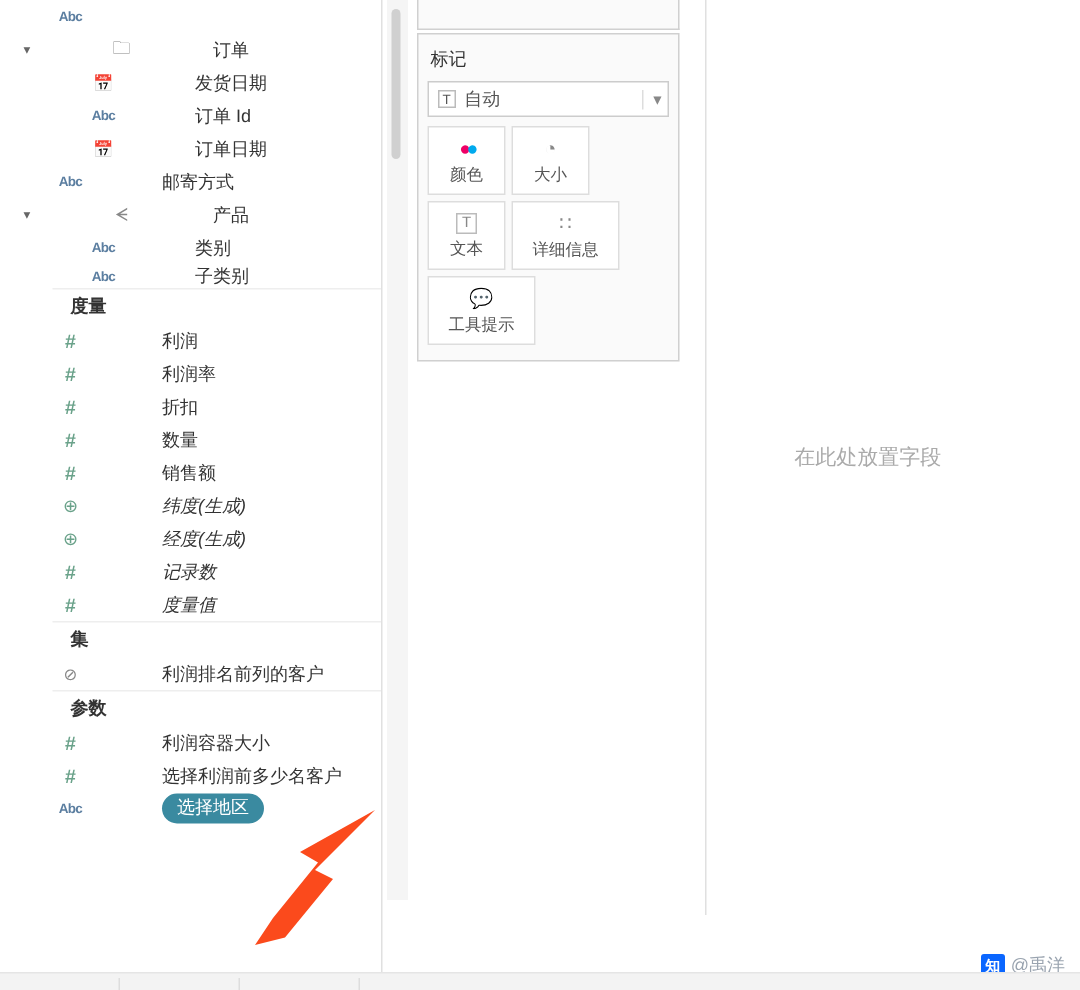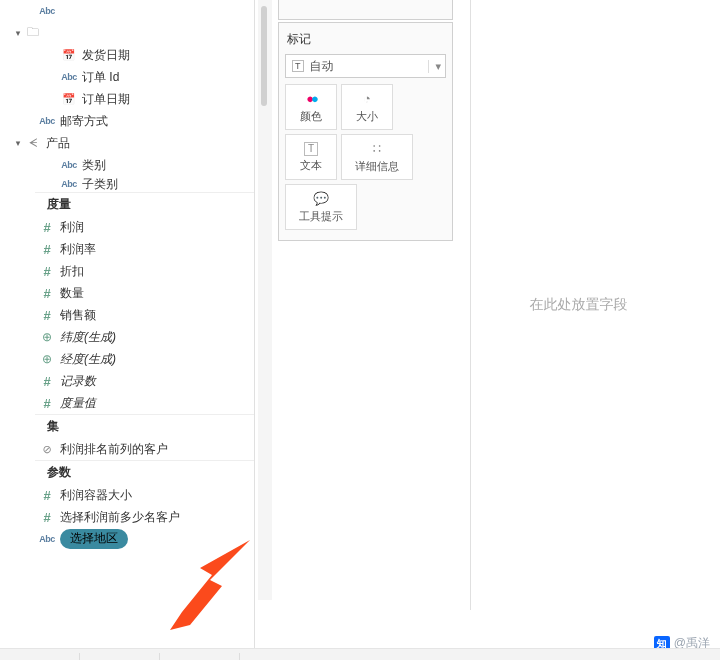--- a/index.html
+++ b/index.html
@@ -1,35 +1,35 @@
 <!DOCTYPE html>
 <html><head>
 <meta charset="utf-8">
 <style>
 * { box-sizing: border-box; margin: 0; padding: 0; font-family: "Microsoft YaHei", Arial, sans-serif; }
 body { width: 720px; height: 660px; background: #fff; overflow: hidden; position: relative; }
 
 .sidebar { position: absolute; left: 0; top: 0; width: 255px; height: 660px; background: #fff; border-right: 1px solid #e0e0e0; }
-.row { display: flex; align-items: center; height: 22px; font-size: 12px; color: #333; padding-right: 4px; cursor: default; }
+.row { display: flex; align-items: center; height: 22px; font-size: 12px; color: #333; padding-right: 4px; cursor: default; gap: 48px; }
 .row.indent1 { padding-left: 38px; }
 .row.indent2 { padding-left: 60px; }
 .row.folder { padding-left: 12px; }
 .ico { width: 18px; display: inline-flex; justify-content: center; margin-right: 4px; color: #888; }
 .ico.abc { color: #5b7ea0; font-size: 9px; font-weight: bold; letter-spacing: -0.5px; }
 .ico.hash { color: #6aa28a; font-size: 13px; font-weight: bold; }
 .ico.globe { color: #6aa28a; font-size: 12px; }
 .ico.cal { color: #5b7ea0; font-size: 11px; }
 .ico.set { color: #888; font-size: 11px; }
 .label { flex: 1; white-space: nowrap; overflow: hidden; text-overflow: ellipsis; }
 .italic { font-style: italic; }
 .caret { width: 12px; font-size: 9px; color: #666; text-align: center; }
 
 .section { height: 24px; display: flex; align-items: center; font-size: 12px; font-weight: bold; color: #333; padding-left: 12px; border-top: 1px solid #eee; margin-left: 35px; }
 
-.pill { background: #3a8aa0; color: #000000; border-radius: 10px; padding: 1px 10px 2px 10px; display: inline-block; }
+.pill { background: #3a8aa0; color: #ffffff; border-radius: 10px; padding: 1px 10px 2px 10px; display: inline-block; }
 
 .middle { position: absolute; left: 258px; top: 0; width: 14px; height: 600px; background: #f5f5f5; }
 .middle:after { content:""; position:absolute; left:3px; top:6px; width:6px; height:100px; background:#d0d0d0; border-radius:3px; }
 
 .marks { position: absolute; left: 278px; top: 22px; width: 175px; border: 1px solid #d0d0d0; background: #fafafa; padding: 6px 6px 10px 6px; }
 .marks-title { font-size: 12px; color: #333; padding: 2px 2px 6px 2px; }
 .marks-dd { height: 24px; border: 1px solid #ccc; background: #fff; display: flex; align-items: center; padding: 0 6px; font-size: 12px; color: #555; margin-bottom: 6px; position: relative; }
 .marks-dd:after { content: "▾"; position: absolute; right: 4px; color: #888; font-size: 11px; border-left:1px solid #ddd; padding-left:6px; }
 .marks-grid { display: flex; flex-wrap: wrap; gap: 4px; }
 .mark-cell { width: 52px; height: 46px; border: 1px solid #ddd; background: #fff; display: flex; flex-direction: column; align-items: center; justify-content: center; font-size: 11px; color: #555; gap: 2px; }
@@ -51,20 +51,21 @@
 </head>
 <body>
 
 <div class="sidebar">
   <div class="row indent1">
       <span class="ico abc">Abc</span>
     </div>
   <div class="row folder">
       <span class="caret">▾</span>
       <span class="ico">🗀</span>
+      <span class="label">订单</span>
     </div>
   <div class="row indent2">
       <span class="ico cal">📅</span>
       <span class="label">发货日期</span>
     </div>
   <div class="row indent2">
       <span class="ico abc">Abc</span>
       <span class="label">订单 Id</span>
     </div>
   <div class="row indent2">

